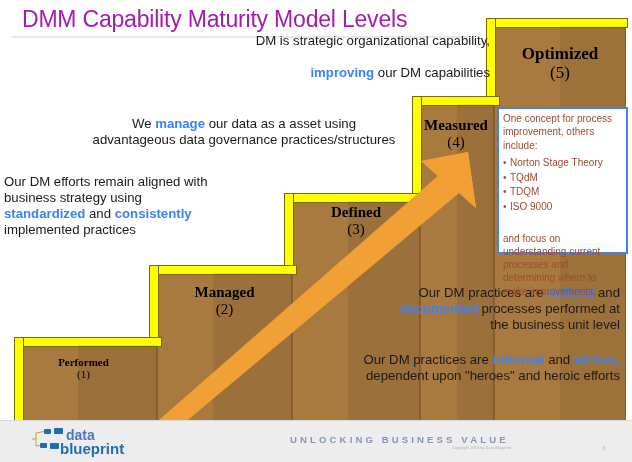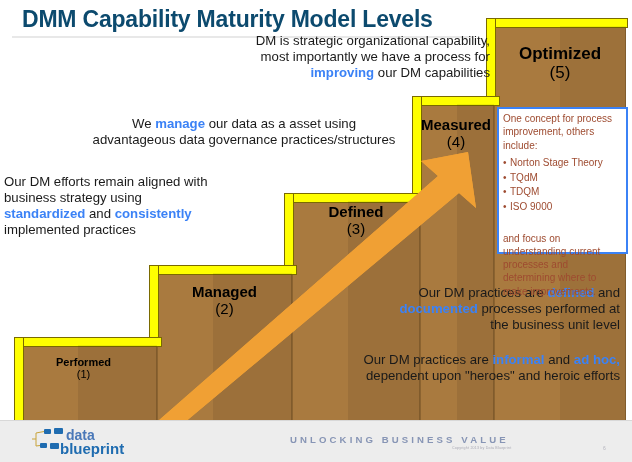--- a/index.html
+++ b/index.html
@@ -8,36 +8,36 @@
     background:#ffffff;
     font-family:"Liberation Sans",sans-serif;
     overflow:hidden;
     position:relative;
   }
   #slide{position:absolute;left:0;top:0;width:632px;height:462px;overflow:hidden;background:#fff;}
 
   
   #title{
     position:absolute;left:22px;top:6px;
-    font-size:23px;font-weight:bold;color:#0c4a6e;
+    font-size:23px;font-weight:normal;color:#a21caf;
     letter-spacing:-0.2px;white-space:nowrap;
   }
   #title-rule{
     position:absolute;left:12px;top:36px;width:460px;height:2px;
     background:#E8E8E8;
   }
 
   
   .stair{position:absolute;}
   .riser{position:absolute;background:#FFFF00;border:1px solid #7A6A00;box-sizing:border-box;}
   .tread{position:absolute;background:#FFFF00;border:1px solid #7A6A00;box-sizing:border-box;}
   .face{position:absolute;background:#A97A3F;border:1px solid #8B6330;box-sizing:border-box;}
   .face-label{
     position:absolute;width:100%;text-align:center;
-    font-weight:bold;color:#000;line-height:1.12;
+    font-weight:bold;color:#000;line-height:1.12;font-family:Liberation Serif, serif;
   }
   .face-label .num{font-weight:normal;display:block;}
 
   
   #s1-face{left:22px;top:345px;width:135px;height:80px;}
   #s1-tread{left:14px;top:337px;width:148px;height:10px;}
   #s1-riser{left:14px;top:337px;width:10px;height:89px;}
   #s1-label{left:16px;top:356px;width:135px;font-size:11px;}
 
   #s2-face{left:157px;top:273px;width:135px;height:152px;}
@@ -175,21 +175,21 @@
       <rect x="457" y="104" width="37" height="321"></rect>
       <rect x="560" y="26" width="66" height="399"></rect>
     </g>
 
     <polygon points="150,428 438,176 421,161 468,152 476,208 459,193 178,428" fill="#EFA035"></polygon>
     <polygon points="150,428 438,176 421,161 468,152 476,208 459,193 178,428" fill="#EFA035" opacity="0.95"></polygon>
   </svg>
 
   <div class="txt" id="t5">
     <span>DM is strategic organizational capability,</span><br>
-    <span>most importantly we have a process for</span><br>
+    <br>
     <b>improving</b><span> our DM capabilities</span>
   </div>
 
   <div class="txt" id="t4">
     <span>We </span><b>manage</b><span> our data as a asset using</span><br>
     <span>advantageous data governance practices/structures</span>
   </div>
 
   <div class="txt" id="t3">
     <span>Our DM efforts remain aligned with</span><br>

